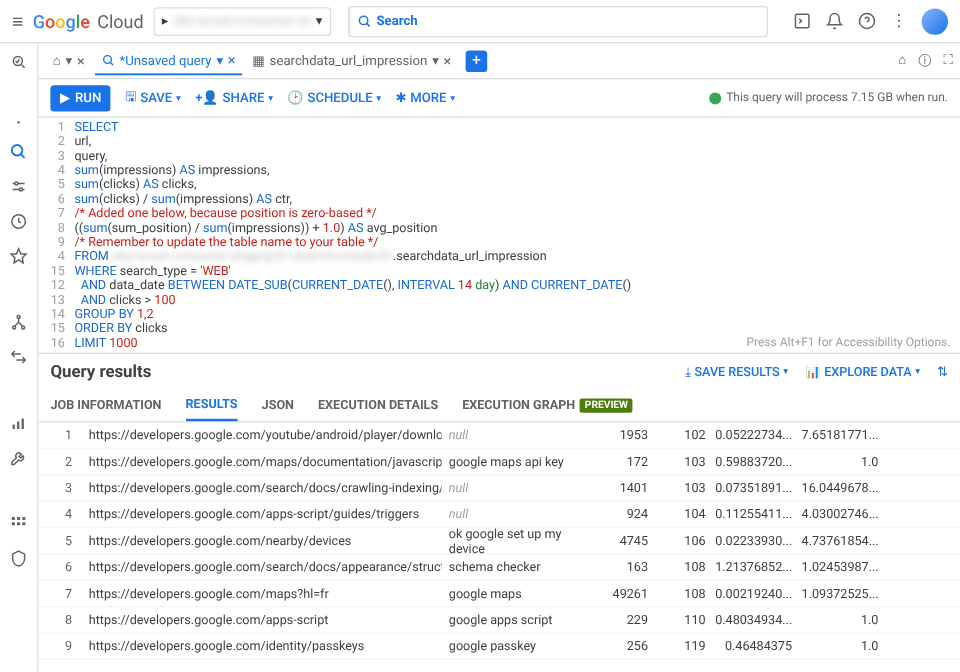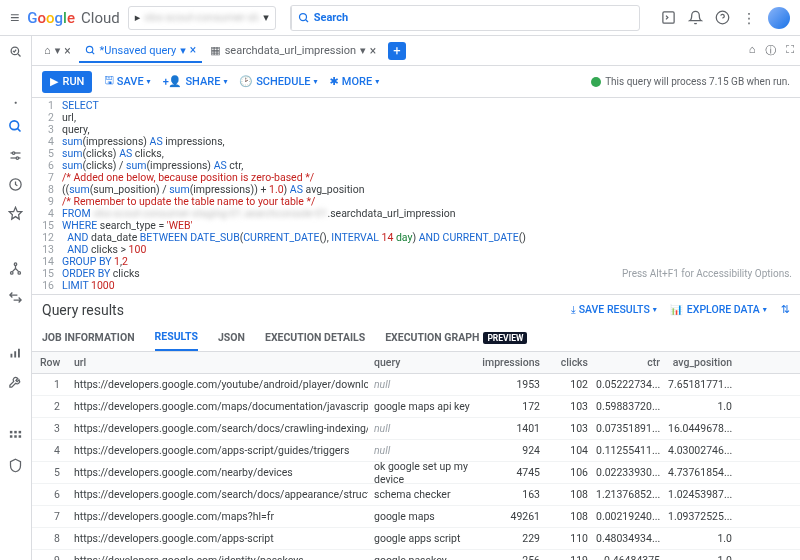--- a/index.html
+++ b/index.html
@@ -31,29 +31,29 @@
 .tba{color:#1a73e8;font-size:11px;font-weight:500;display:flex;align-items:center;gap:3px}
 .tba .chev{font-size:8px}
 .valid{margin-left:auto;display:flex;align-items:flex-end;gap:4px;font-size:10px;color:#5f6368}
 .gc{width:10px;height:10px;border-radius:50%;background:#34a853;display:inline-block}
 .editor{height:196px;overflow:hidden;font-family:Menlo,Consolas,monospace;font-size:10.5px;line-height:12px;padding:2px 0;position:relative}
 .erow{display:flex}
 .gut{width:30px;text-align:right;padding-right:8px;color:#9aa0a6;user-select:none;flex-shrink:0}
 .code{white-space:pre}
 .kw{color:#1967d2}.str{color:#c5221f}.num{color:#c5221f}.com{color:#c5221f}.op{color:#188038}.id{color:#3c4043}
 .blur2{filter:blur(2.5px);color:#bbb}
-.acc{position:absolute;right:8px;bottom:14px;font-size:10px;color:#9aa0a6}
+.acc{position:absolute;right:8px;bottom:2px;font-size:10px;color:#9aa0a6}
 .reshdr{height:30px;display:flex;align-items:center;padding:0 10px;border-top:1px solid #dadce0}
-.reshdr h3{font-size:14px;font-weight:400;color:#3c4043}
+.reshdr h3{font-size:14px;font-weight:700;color:#3c4043}
 .reshdr .ract{margin-left:auto;display:flex;gap:14px;align-items:center}
 .ract a{color:#1a73e8;font-size:10.5px;font-weight:500;display:flex;align-items:center;gap:3px}
 .rtabs{height:28px;border-bottom:1px solid #dadce0;display:flex;align-items:stretch;padding:0 10px;gap:20px}
 .rtab{display:flex;align-items:center;font-size:10.5px;color:#5f6368;font-weight:700}
 .rtab.sel{color:#1a73e8;border-bottom:2px solid #1a73e8}
-.badge{background:#0f172a;color:#fff;font-size:8.5px;padding:1px 4px;border-radius:2px;margin-left:4px}
+.badge{background:#4d7c0f;color:#fff;font-size:8.5px;padding:1px 4px;border-radius:2px;margin-left:4px}
 .grid{flex:1;overflow:auto}
 .gh{display:flex;border-bottom:1px solid #dadce0;background:#f8f9fa;height:22px;align-items:center;font-size:10.5px;color:#5f6368;font-weight:500}
 .gr{display:flex;border-bottom:1px solid #f1f3f4;height:22px;align-items:center;font-size:10.5px}
 .c0{width:36px;padding-left:8px;text-align:right;padding-right:8px;color:#5f6368;flex-shrink:0}
 .c1{width:300px;padding-left:6px;white-space:nowrap;overflow:hidden;text-overflow:ellipsis;display:flex;align-items:center;flex-shrink:0}
 .c2{width:114px;padding-left:6px;flex-shrink:0}
 .c3{width:66px;text-align:right;padding-right:8px;flex-shrink:0}
 .c4{width:48px;text-align:right;padding-right:8px;flex-shrink:0}
 .c5{width:72px;text-align:right;padding-right:8px;flex-shrink:0;white-space:nowrap;overflow:hidden}
 .c6{width:72px;text-align:right;padding-right:8px;flex-shrink:0;white-space:nowrap;overflow:hidden}
@@ -316,29 +316,20 @@
 
     <div class="rtabs" id="rtabs">
         <div class="rtab">JOB INFORMATION</div>
         <div class="rtab sel">RESULTS</div>
         <div class="rtab">JSON</div>
         <div class="rtab">EXECUTION DETAILS</div>
         <div class="rtab">EXECUTION GRAPH<span class="badge">PREVIEW</span></div>
       </div>
 
     <div class="grid">
-      <div class="gh" id="ghead">
-          <div class="c0">Row</div>
-          <div class="c1">url</div>
-          <div class="c2">query</div>
-          <div class="c3">impressions</div>
-          <div class="c4">clicks</div>
-          <div class="c5">ctr</div>
-          <div class="c6">avg_position</div>
-        </div>
       <div id="gbody">
           <div class="gr">
             <div class="c0">1</div>
             <div class="c1">
               <span>https://developers.google.com/youtube/android/player/downloads...</span>
             </div>
             <div class="c2"><span class="null">null</span></div>
             <div class="c3">1953</div>
             <div class="c4">102</div>
             <div class="c5">0.05222734...</div>

